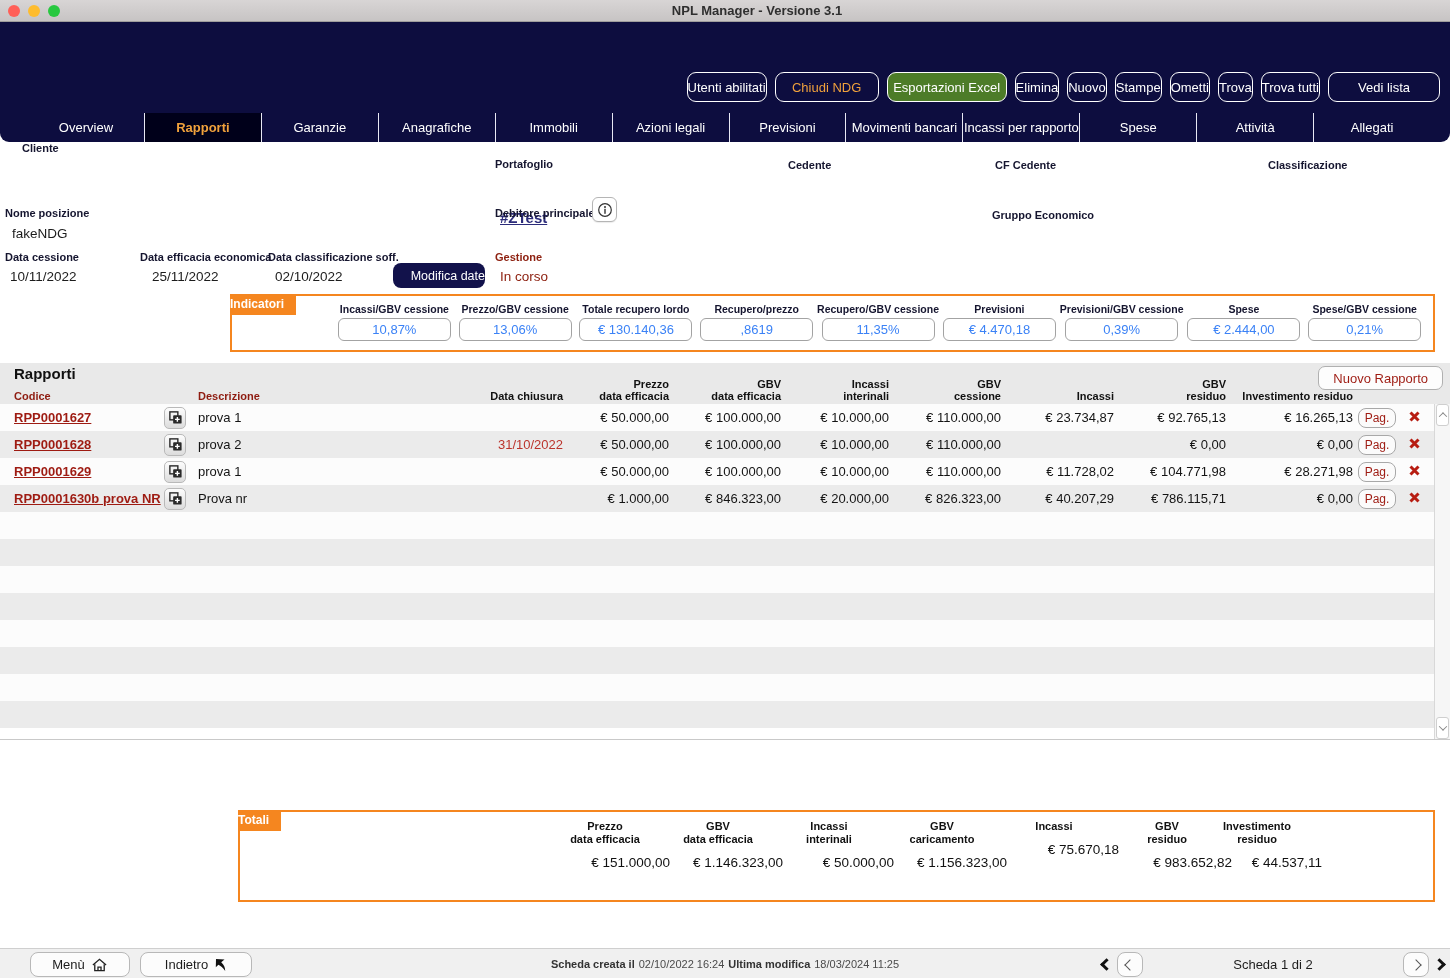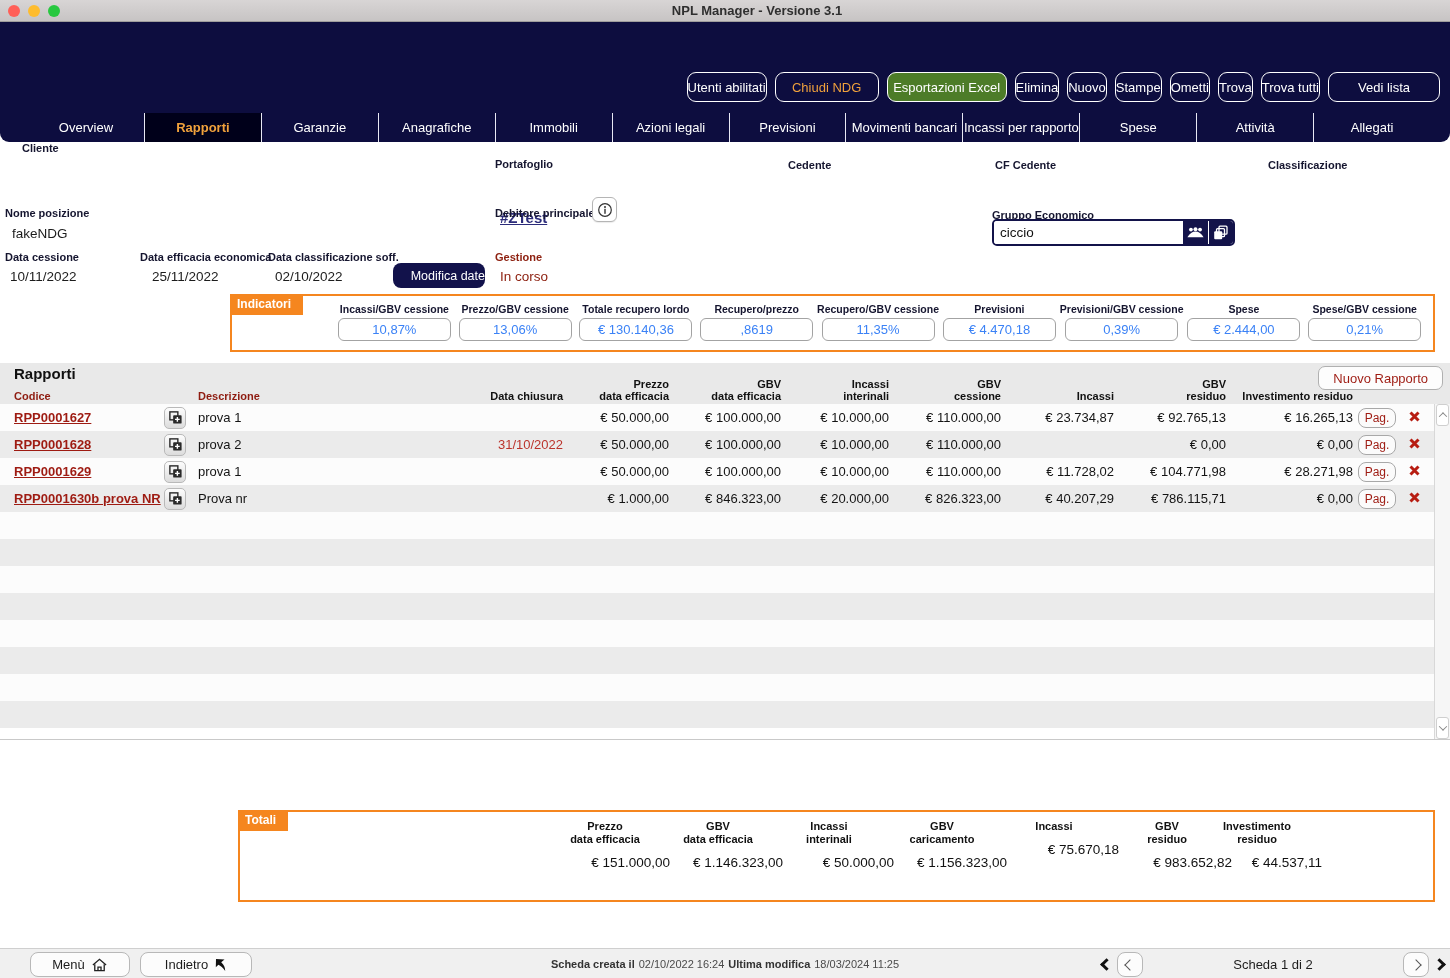--- a/index.html
+++ b/index.html
@@ -45,21 +45,21 @@
   .gruppo-input { flex:1; border:none; outline:none; font-size:13.5px; font-family:inherit; padding:0 6px; color:#111; }
   .gico { width:29px; background:#13134a; border:none; display:flex; align-items:center; justify-content:center; cursor:pointer; }
   .gico + .gico { border-left:1.5px solid #fff; }
 
   .navybtn { position:absolute; background:#12124b; color:#fff; border:none; border-radius:8px;
     font-size:12.5px; font-family:inherit; cursor:pointer;text-align:right; }
 
   
   .oband { position:absolute; border:2px solid #f5861f; background:#fff; }
   .ochip { position:absolute; top:-2px; left:-2px; height:21px; background:#f5861f; color:#fff;
-    font-size:12px; font-weight:bold; line-height:21px; padding:0 12px 0 7px; }
+    font-size:12px; font-weight:bold; line-height:21px; padding:0 12px 0 0; }
   .ind-items { position:absolute; left:102px; right:8px; top:7px; bottom:5px; display:flex; }
   .ind-item { flex:1; display:flex; flex-direction:column; align-items:center; }
   .ind-lbl { font-size:10.5px; font-weight:bold; color:#15152f; white-space:nowrap; }
   .ind-box { margin-top:3px; width:100%; max-width:113px; height:23px; border:1px solid #a3a3a3; border-radius:6px;
     font-size:13px; color:#3b82f6; display:flex; align-items:center; justify-content:center; background:#fff; }
 
   
   .tblwrap { position:absolute; left:0; top:363px; width:1450px; height:377px; border-bottom:1px solid #c9c9c9; }
   .tblhead { position:relative; height:41px; background:#e9e9e9; }
   .tbl-title { position:absolute; left:14px; top:2px; font-size:15px; font-weight:bold; color:#111; }
@@ -166,38 +166,20 @@
   <div class="lbl" style="left:495px; top:207px;">Debitore principale</div>
   <button class="infobtn" style="left:592px; top:197px;">
     <svg width="16" height="16" viewBox="0 0 16 16">
       <circle cx="8" cy="8" r="6.3" fill="none" stroke="#333" stroke-width="1.2"></circle>
       <circle cx="8" cy="4.9" r="1" fill="#333"></circle>
       <rect x="7.3" y="6.8" width="1.4" height="5" fill="#333"></rect>
     </svg>
   </button>
 
   <div class="lbl" style="left:992px; top:209px;">Gruppo Economico</div>
-  <div class="gruppo-wrap">
-    <input class="gruppo-input" value="ciccio" style="">
-    <button class="gico">
-      <svg width="19" height="13" viewBox="0 0 20 13">
-        <circle cx="5.2" cy="3.4" r="2" fill="#fff"></circle>
-          <circle cx="10" cy="3" r="2.1" fill="#fff"></circle>
-          <circle cx="14.8" cy="3.4" r="2" fill="#fff"></circle>
-        <path d="M1.5 11.5 q3.5 -6 8.5 -6 q5 0 8.5 6 z" fill="#fff"></path>
-      </svg>
-    </button>
-    <button class="gico">
-      <svg width="16" height="16" viewBox="0 0 16 16">
-        <rect x="6" y="1.2" width="8" height="8" rx="1" fill="none" stroke="#fff" stroke-width="1.3"></rect>
-        <rect x="3.5" y="3.7" width="8" height="8" rx="1" fill="none" stroke="#fff" stroke-width="1.3"></rect>
-        <rect x="1.2" y="6.2" width="8" height="8" rx="1" fill="#fff"></rect>
-      </svg>
-    </button>
-  </div>
 
   <div class="lbl" style="left:5px; top:251px;">Data cessione</div>
   <div class="val" style="left:10px; top:269px;">10/11/2022</div>
   <div class="lbl" style="left:140px; top:251px;">Data efficacia economica</div>
   <div class="val" style="left:152px; top:269px;">25/11/2022</div>
   <div class="lbl" style="left:268px; top:251px;">Data classificazione soff.</div>
   <div class="val" style="left:275px; top:269px;">02/10/2022</div>
   <button class="navybtn" style="left:393px; top:263px; width:92px; height:25px;">Modifica date</button>
   <div class="lbl mrn" style="left:495px; top:251px;">Gestione</div>
   <div class="val mrn" style="left:500px; top:269px;">In corso</div>

